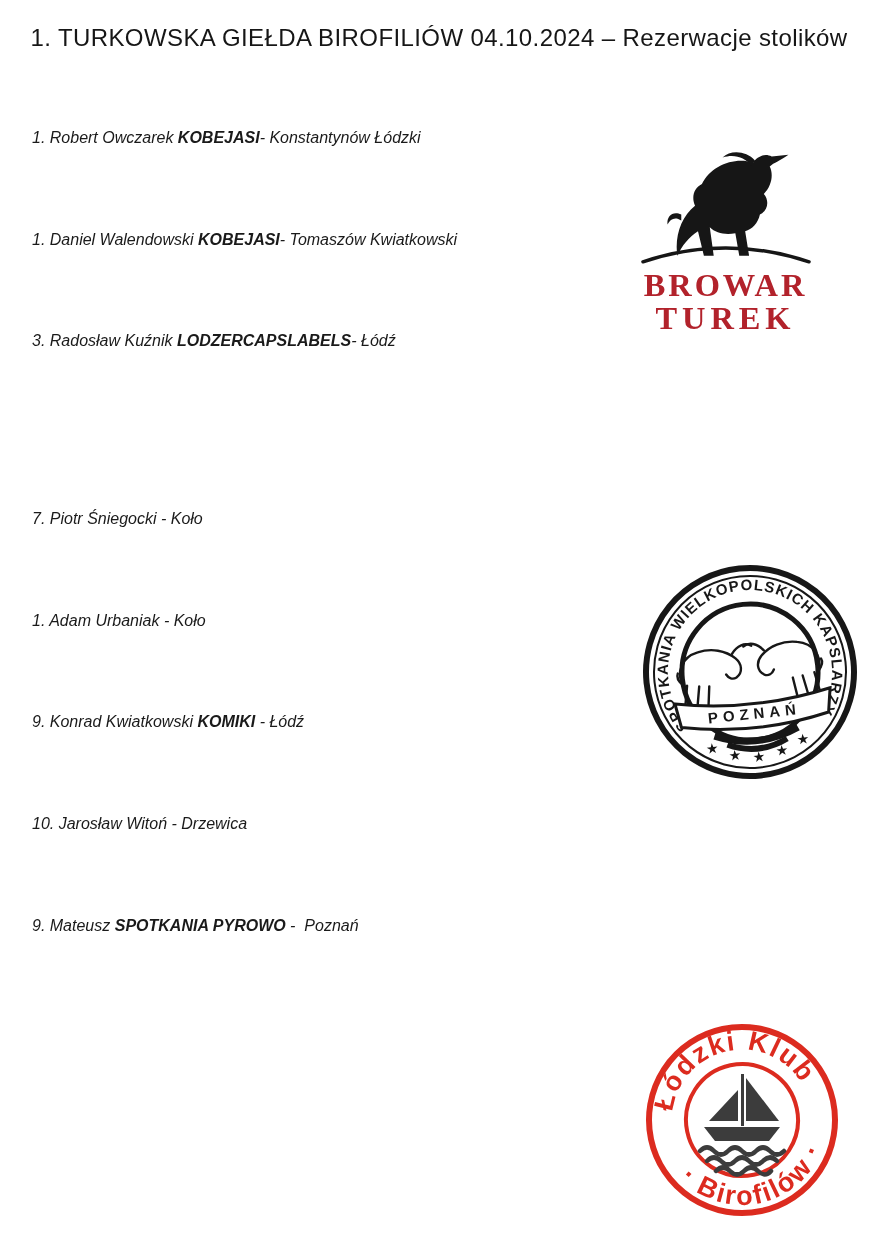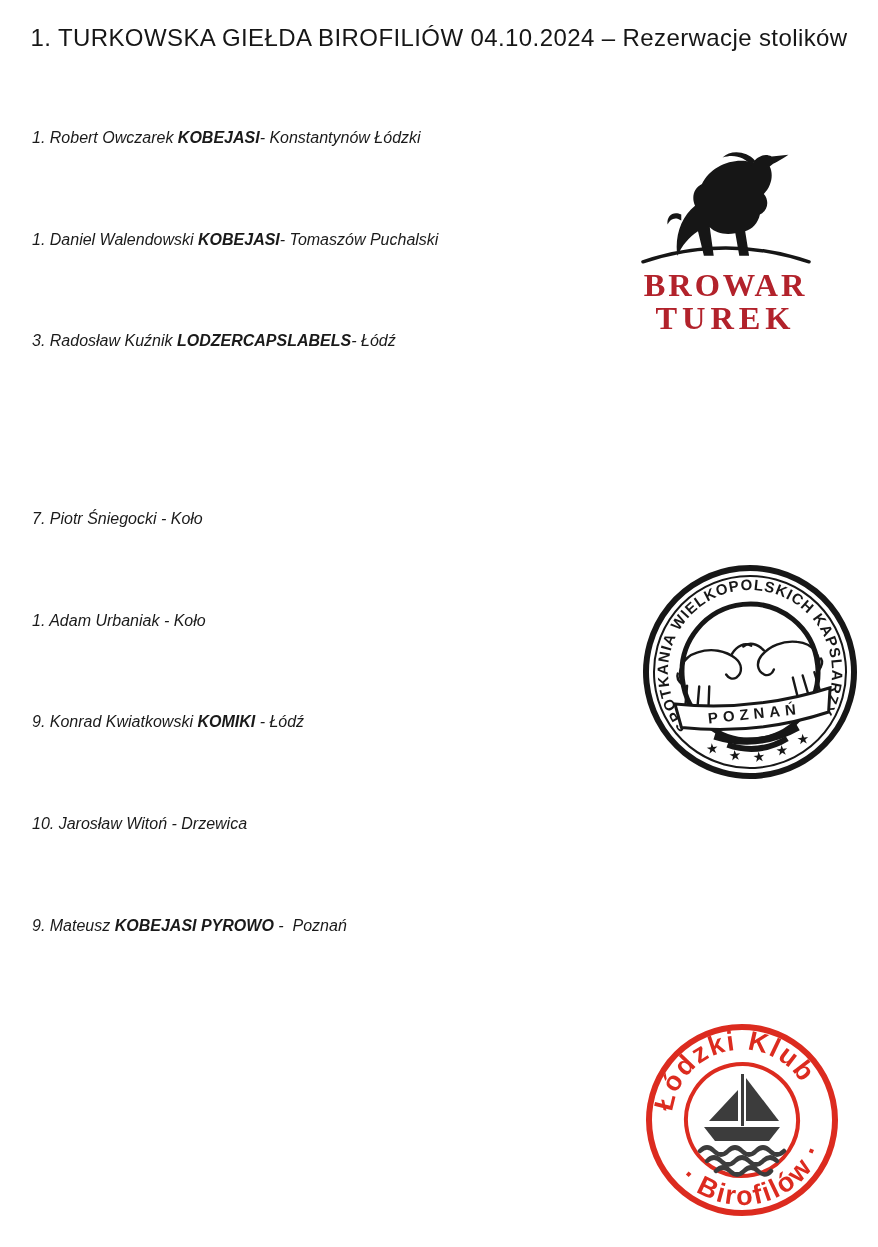--- a/index.html
+++ b/index.html
@@ -34,36 +34,36 @@
 </head>
 <body>
 
 <div class="page">
 
   <div class="doc-title">1. TURKOWSKA GIEŁDA BIROFILIÓW 04.10.2024 – Rezerwacje stolików</div>
 
   <div class="list">
     <div class="row"><span class="pre">1. Robert Owczarek </span><span class="nick">KOBEJASI</span><span class="post">- Konstantynów Łódzki</span></div>
   
-    <div class="row"><span class="pre">1. Daniel Walendowski </span><span class="nick">KOBEJASI</span><span class="post">- Tomaszów Puchalski</span></div>
+    <div class="row"><span class="pre">1. Daniel Walendowski </span><span class="nick">KOBEJASI</span><span class="post">- Tomaszów Kwiatkowski</span></div>
   
     <div class="row"><span class="pre">3. Radosław Kuźnik </span><span class="nick">LODZERCAPSLABELS</span><span class="post">- Łódź</span></div>
   
   
   
   
     <div class="row"><span class="pre">7. Piotr Śniegocki - Koło</span><span class="nick"></span><span class="post"></span></div>
   
     <div class="row"><span class="pre">1. Adam Urbaniak - Koło</span><span class="nick"></span><span class="post"></span></div>
   
     <div class="row"><span class="pre">9. Konrad Kwiatkowski </span><span class="nick">KOMIKI</span><span class="post"> - Łódź</span></div>
   
     <div class="row"><span class="pre">10. Jarosław Witoń - Drzewica</span><span class="nick"></span><span class="post"></span></div>
   
-    <div class="row"><span class="pre">9. Mateusz </span><span class="nick">KOBEJASI PYROWO</span><span class="post"> -  Poznań</span></div>
+    <div class="row"><span class="pre">9. Mateusz </span><span class="nick">SPOTKANIA PYROWO</span><span class="post"> -  Poznań</span></div>
   
     <div class="row"></div>
   
     
   
     
   
     
   
     

